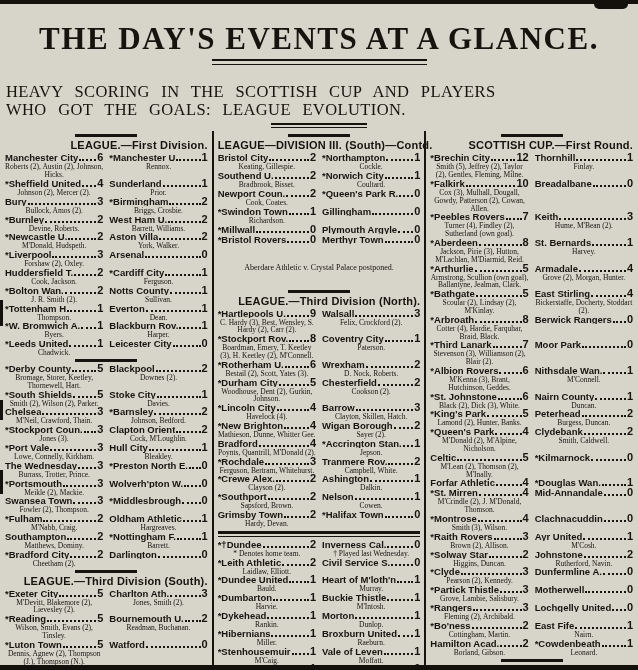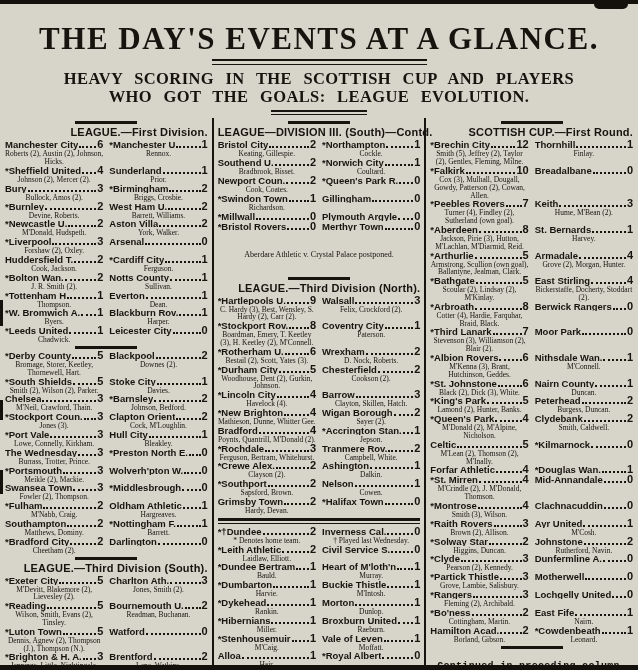--- a/index.html
+++ b/index.html
@@ -4,21 +4,21 @@
 <style>
   html,body{margin:0;padding:0;background:#a9a69e;}
   .page{position:relative;width:638px;height:670px;background:#d7d4ca;color:#17130e;overflow:hidden;
         font-family:"Liberation Serif",serif;}
   .top-bar{height:4px;background:#14100c;}
   .corner-blob{position:absolute;top:0;right:10px;width:34px;height:9px;background:#14100c;border-radius:0 0 5px 5px;}
   .edge-mark{position:absolute;left:0;width:3px;background:#14100c;}
   h1.title{font-weight:bold;text-align:center;font-size:31px;letter-spacing:1.5px;margin:19px 0 3px;line-height:1.05;}
   .dbl-rule{width:215px;margin:0 auto;border-top:2px solid #17130e;border-bottom:1px solid #17130e;height:3px;}
   .dbl-rule.small{width:96px;height:2px;margin-top:2px;margin-bottom:3px;}
-  h2.subtitle{font-weight:bold;text-align:center;font-size:16.5px;line-height:1.12;margin:5px 6px 4px;
+  h2.subtitle{font-weight:normal;text-align:left;font-size:16.5px;line-height:1.12;margin:18px 6px 4px;
               letter-spacing:.4px;word-spacing:7px;}
   .columns{display:flex;align-items:stretch;padding:0 1px;}
   .col{flex:1;min-width:0;padding:1px 4px 0;}
   .col + .col{border-left:2px solid #17130e;}
   .sec-divider{width:62px;border-top:3px solid #17130e;margin:2px auto;}
   .sec-title{font-family:"Liberation Sans",sans-serif;font-weight:700;text-align:right;font-size:11px;
              line-height:12px;margin:1px 0 2px;letter-spacing:.2px;white-space:nowrap;}
   .match{display:flex;}
   .cell{width:50%;box-sizing:border-box;}
   .cell.home{padding-right:3px;}
@@ -861,21 +861,21 @@
             <div class="tline">
               <span class="tname">Civil Service S.</span>
               <span class="leader"></span>
               <span class="score">0</span>
             </div>
           </div>
         </div>
         <div class="match">
           <div class="cell home">
             <div class="tline">
-              <span class="tname">*Dundee Bertram</span>
+              <span class="tname">*Dundee United</span>
               <span class="leader"></span>
               <span class="score">1</span>
             </div>
             <div class="sub">Bauld.</div>
           </div>
           <div class="cell away">
             <div class="tline">
               <span class="tname">Heart of M'loth'n</span>
               <span class="leader"></span>
               <span class="score">1</span>

